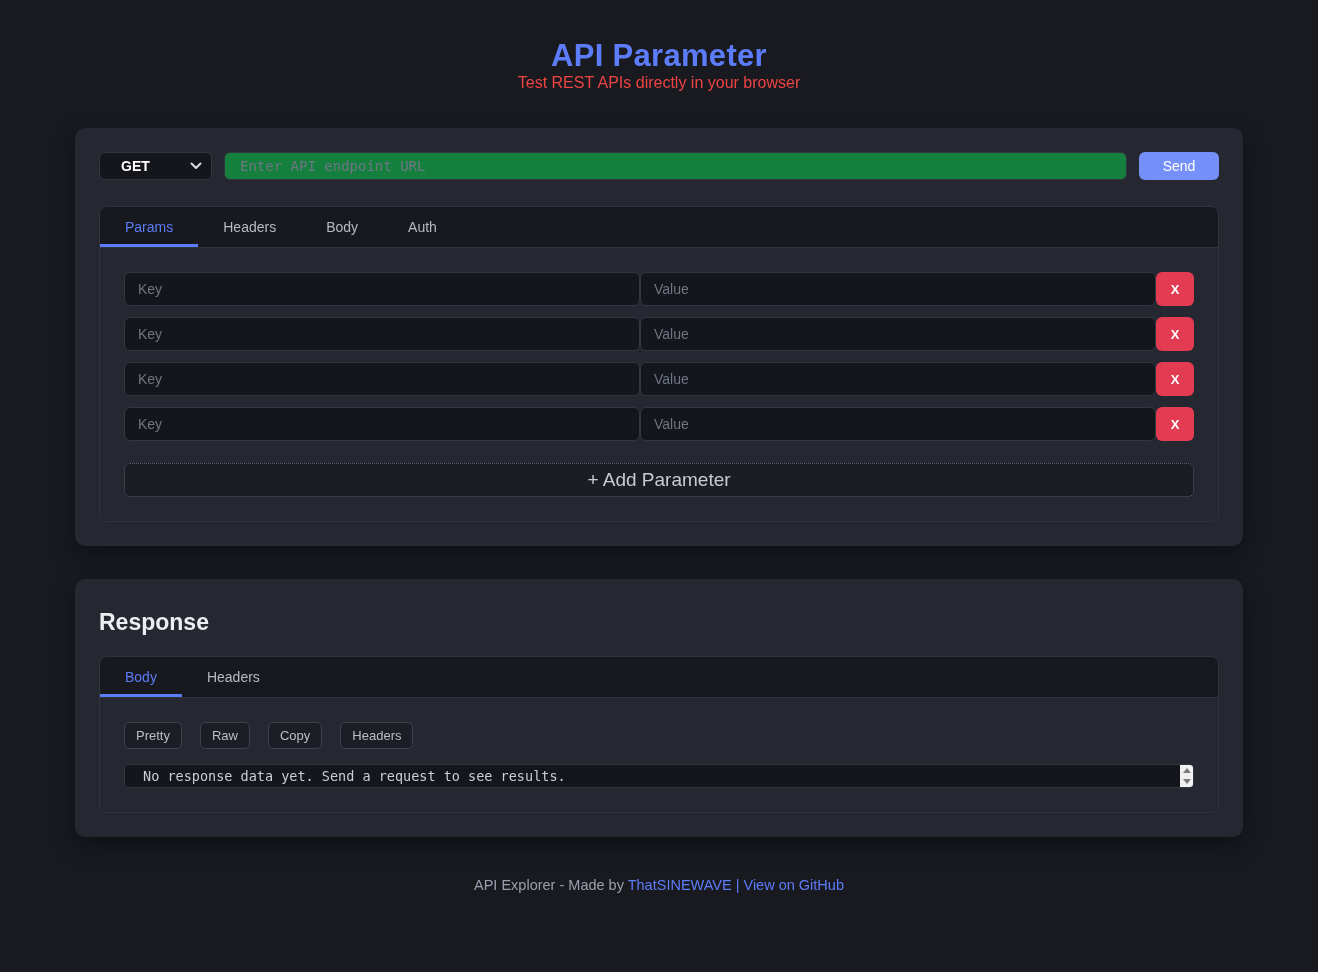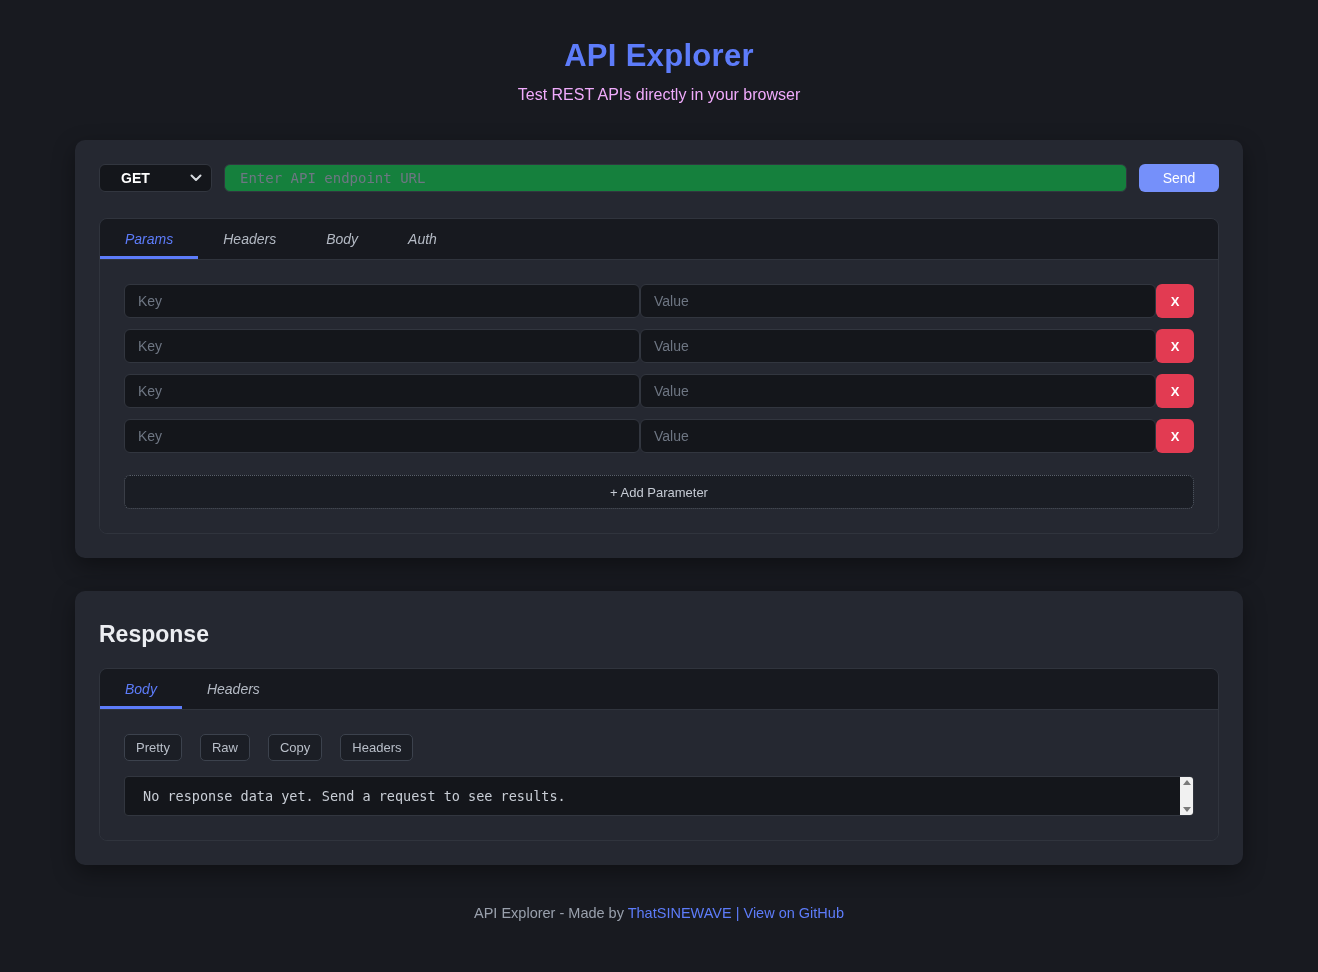--- a/index.html
+++ b/index.html
@@ -15,21 +15,21 @@
 
   
   .app-header { text-align: center; padding-top: 38px; }
   .app-title {
     color: #5d7cfa;
     font-size: 31px;
     font-weight: bold;
     margin: 0;
     letter-spacing: 0.3px;
   }
-  .app-subtitle { color: #f0abfc; font-size: 16px; margin-top: 12px; }
+  .app-subtitle { color: #ef4444; font-size: 16px; margin-top: 0; }
 
   .container { width: 1168px; margin: 0 auto; }
 
   .card {
     background: #252831;
     border-radius: 10px;
     padding: 24px;
     box-shadow: 0 8px 22px rgba(0,0,0,0.38);
   }
   .request-card { margin-top: 36px; }
@@ -80,21 +80,20 @@
     display: flex;
     background: #17191f;
     border-bottom: 1px solid #30343d;
   }
   .tab {
     padding: 12px 25px 9px 25px;
     font-size: 14px;
     color: #b4bac4;
     cursor: pointer;
     border-bottom: 3px solid transparent;
-    font-style: italic;
   }
   .tab.active { color: #5d7cfa; border-bottom-color: #5d7cfa; }
   .panel { padding: 24px; background: #252831; }
 
   
   .param-row { display: flex; margin-bottom: 11px; height: 34px; }
   .param-input {
     flex: 1;
     background: #14161b;
     border: 1px solid #32363f;
@@ -113,21 +112,21 @@
     border: none; border-radius: 6px;
     color: #ffffff; font-size: 13px; font-weight: bold;
     font-family: "Liberation Sans", sans-serif;
     cursor: pointer;
   }
   .add-param-button {
     width: 100%; height: 34px; margin-top: 11px;
     background: #1a1d24;
     border: 1px dotted #5a606b;
     border-radius: 6px;
-    color: #c6cbd4; font-size: 13px;
+    color: #c6cbd4; font-size: 19px;
     font-family: "Liberation Sans", sans-serif;
     cursor: pointer;
   }
 
   
   .response-title {
     font-size: 23px; font-weight: bold;
     color: #eceef2;
     margin: 6px 0 0 0;
   }
@@ -137,21 +136,21 @@
     background: #1b1e25;
     border: 1px solid #3c424d;
     border-radius: 5px;
     color: #b9bfc9; font-size: 13px;
     font-family: "Liberation Sans", sans-serif;
     padding: 5px 11px;
     cursor: pointer;
   }
   .response-area {
     margin-top: 15px;
-    height: 40px;
+    height: 24px;
     background: #14161b;
     border: 1px solid #32363f;
     border-radius: 4px;
     display: flex; align-items: center;
     overflow: hidden;
   }
   .response-text {
     flex: 1;
     font-family: "DejaVu Sans Mono", monospace;
     font-size: 13.5px;
@@ -186,21 +185,21 @@
   }
   .app-footer a, .footer-sep { color: #5d7cfa; text-decoration: none; cursor: pointer; }
   .footer-sep { cursor: default; }
 </style>
 </head>
 <body>
 
 <div class="page">
 
   <header class="app-header">
-    <h1 class="app-title">API Explorer</h1>
+    <h1 class="app-title">API Parameter</h1>
     <div class="app-subtitle">Test REST APIs directly in your browser</div>
   </header>
 
   <div class="container">
 
     <section class="card request-card">
 
       <div class="request-bar">
         <div class="method-select">
           <span>GET</span>

